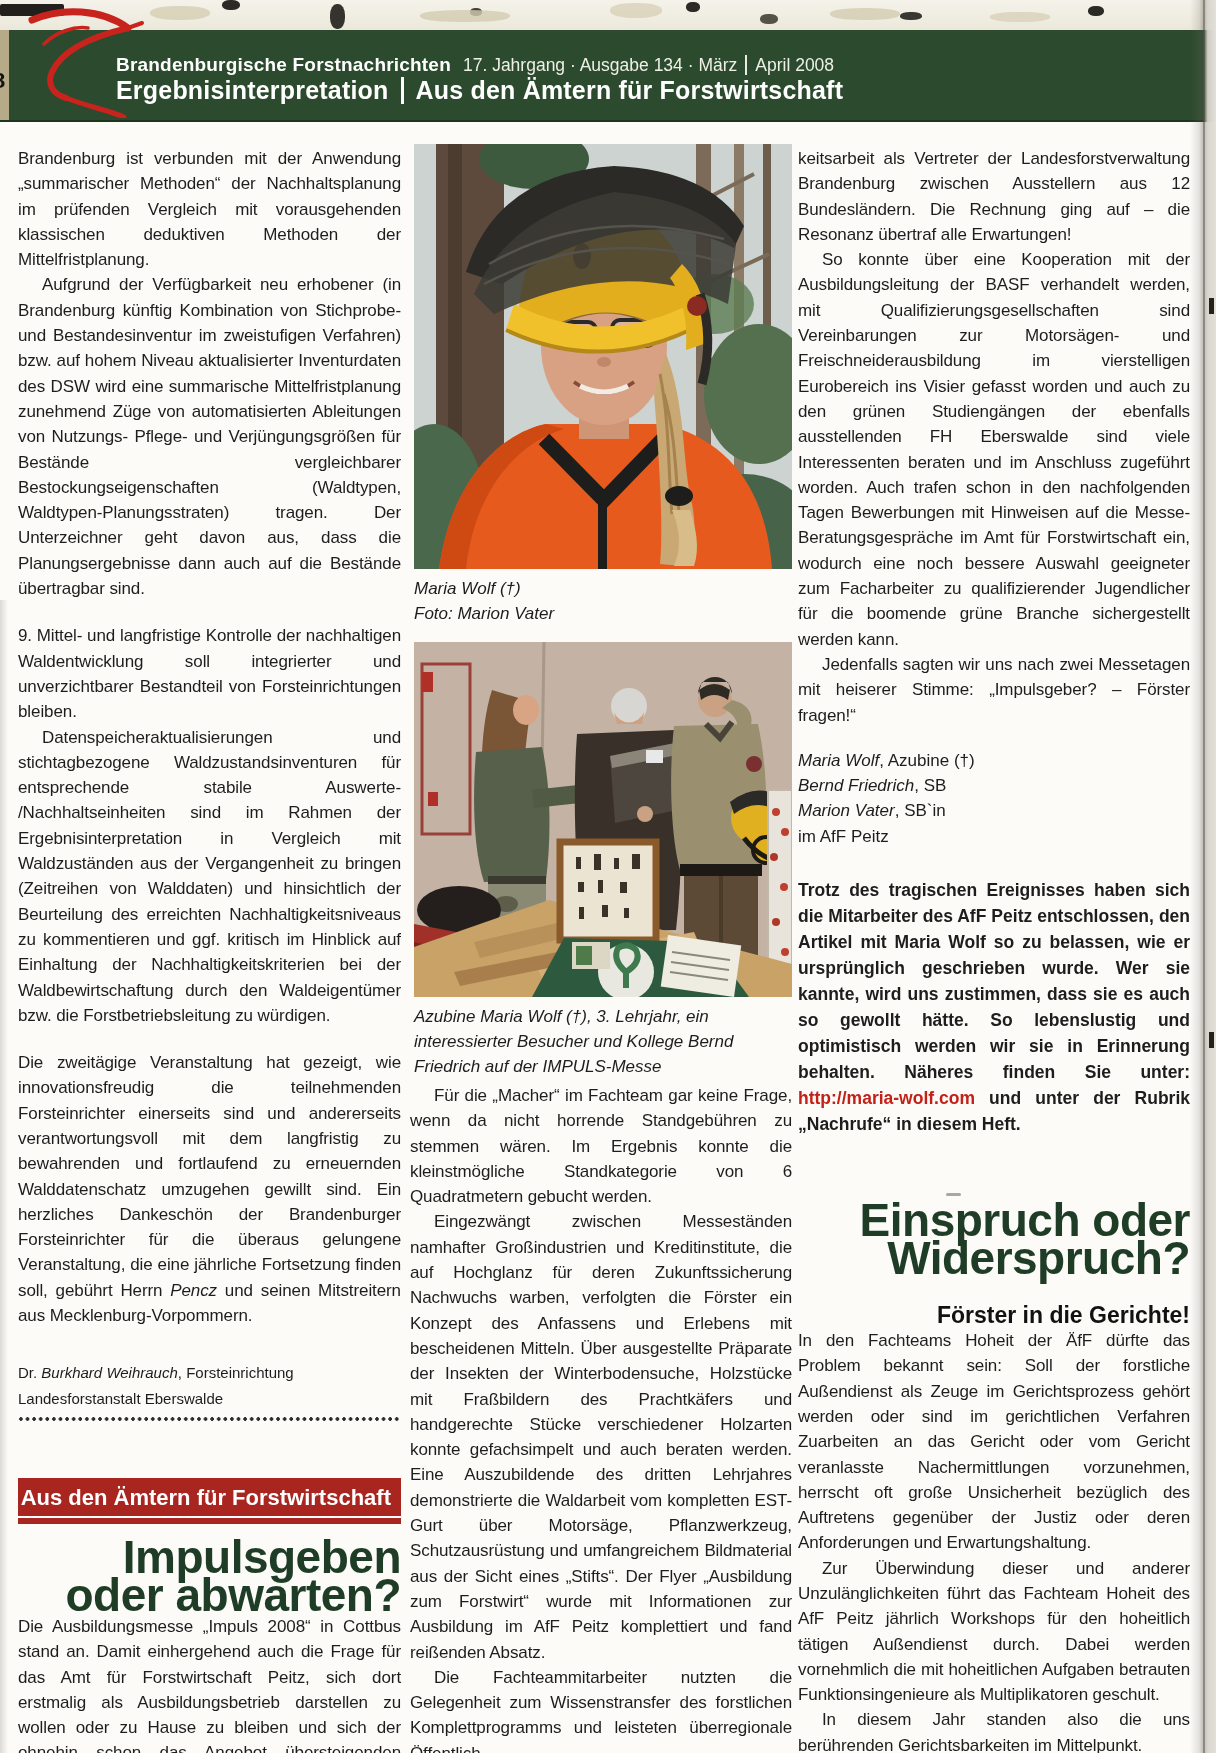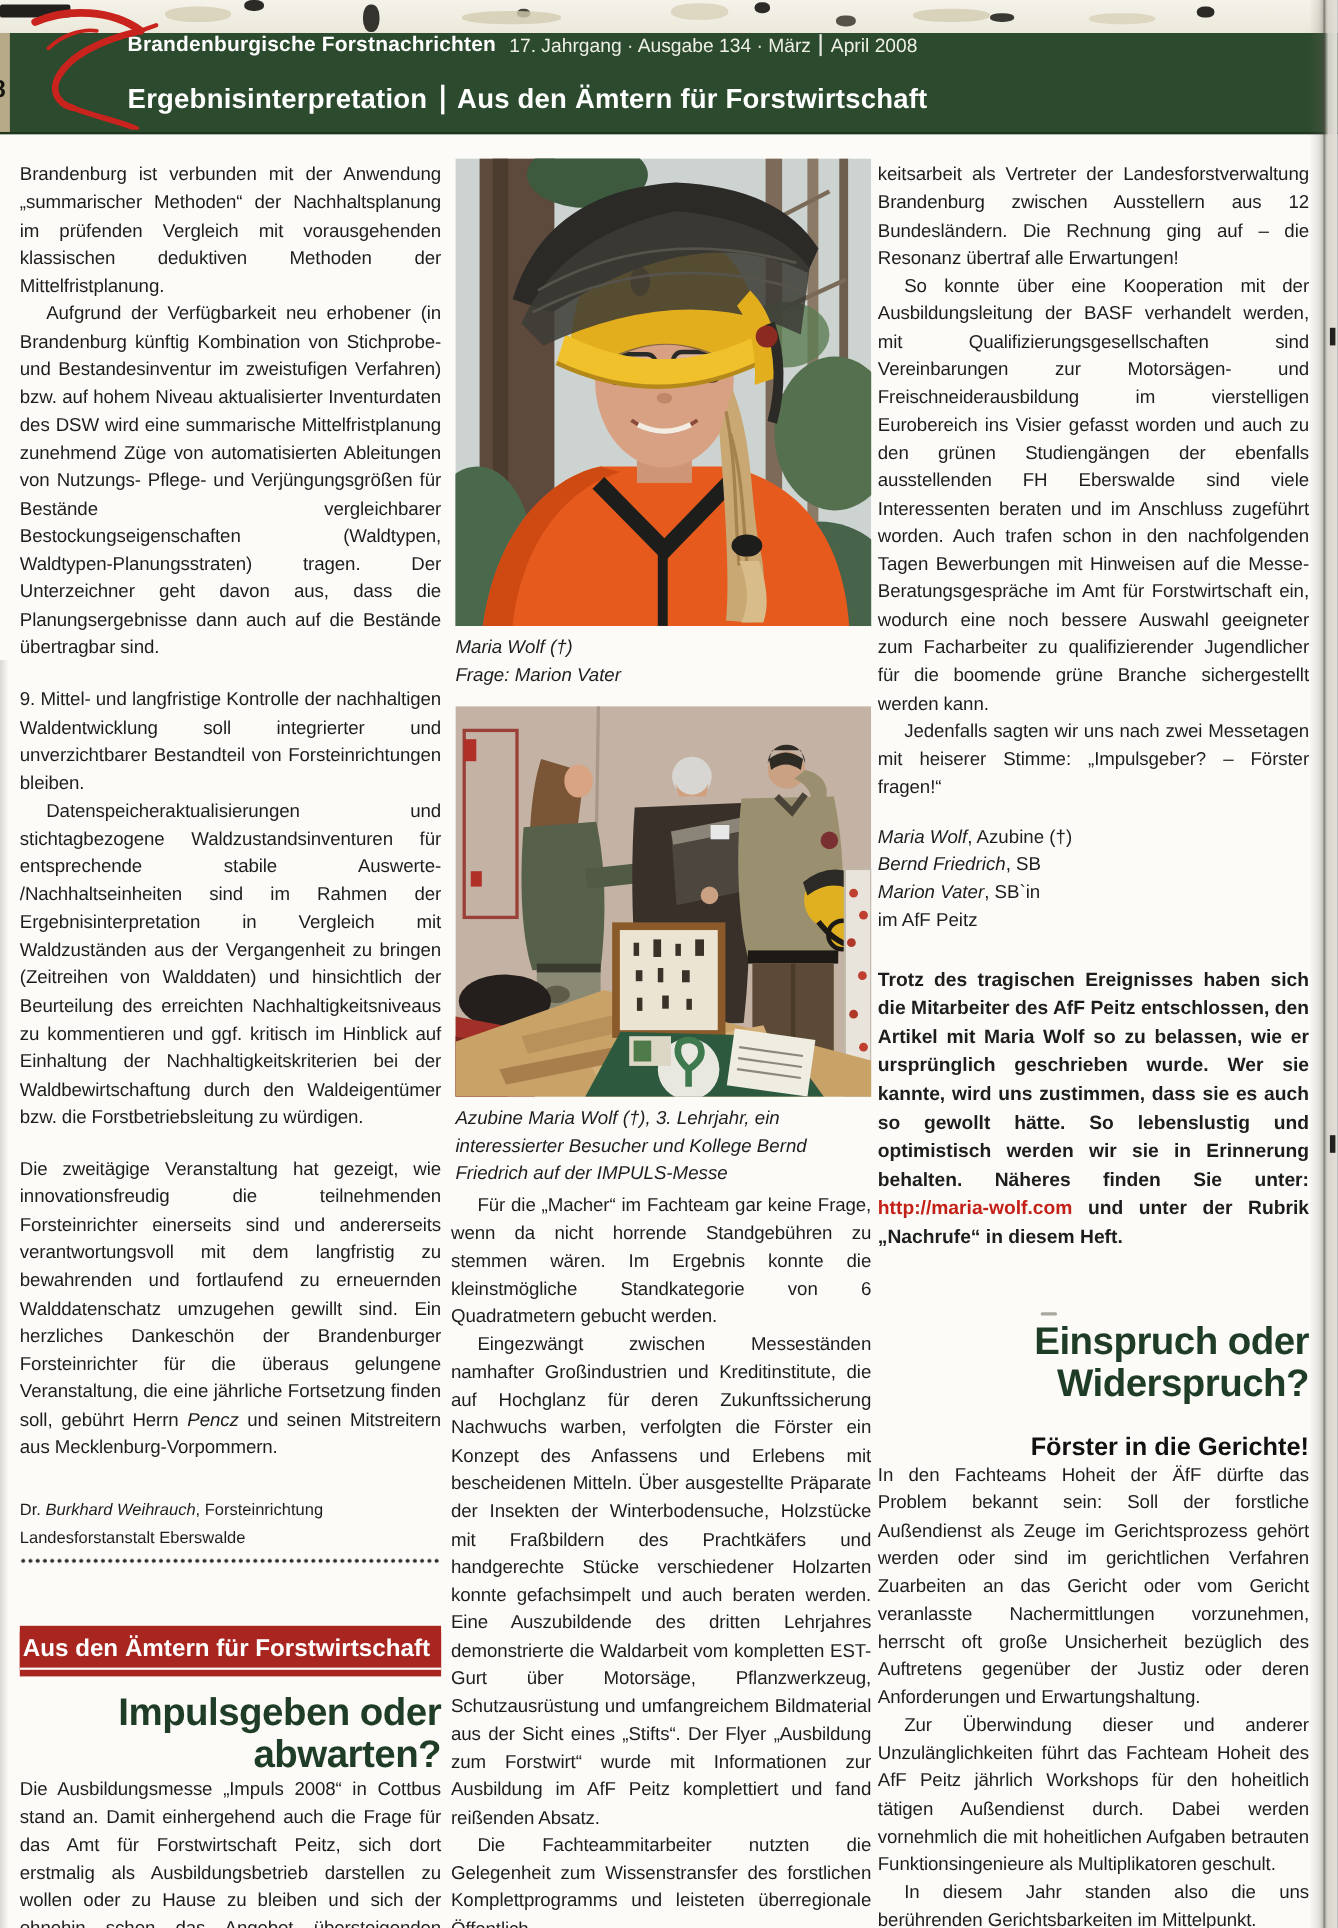--- a/index.html
+++ b/index.html
@@ -8,21 +8,21 @@
   
   .top-strip{position:absolute;top:0;left:0;width:1216px;height:30px;
              background:linear-gradient(#f5f2ea,#ebe8db);}
   .mark{position:absolute;border-radius:45%;}
   
   .masthead{position:absolute;top:30px;left:0;width:1216px;height:90px;background:#2c4a2e;
             border-bottom:2px solid #1e351f;}
   .spine{position:absolute;top:30px;left:0;width:9px;height:90px;background:#b6aa88;}
   .page-num{position:absolute;top:68px;left:-7px;width:16px;overflow:hidden;
             font-size:22px;font-weight:bold;color:#14140f;}
-  .mast-line1{position:absolute;top:0;left:116px;display:flex;align-items:center;color:#fff;white-space:nowrap;}
+  .mast-line1{position:absolute;top:24px;left:116px;display:flex;align-items:center;color:#fff;white-space:nowrap;}
   .journal{font-weight:bold;font-size:19px;letter-spacing:0.2px;}
   .issue{font-size:17.5px;color:#eef0e6;margin-left:12px;}
   .vbar{display:inline-block;width:2px;height:20px;background:#e9ece0;margin:0 8px;}
   .mast-line2{position:absolute;top:46px;left:116px;display:flex;align-items:center;color:#fff;
               font-weight:bold;font-size:25px;white-space:nowrap;letter-spacing:0.2px;}
   .vbar2{display:inline-block;width:3px;height:27px;background:#fff;margin:0 12px;}
   .bird{position:absolute;top:4px;left:14px;z-index:3;}
   
   .col{position:absolute;}
   .col1{left:18px;top:146px;width:383px;}
@@ -32,21 +32,21 @@
   p.indent{text-indent:24px;}
   p.gapped{margin-top:22px;}
   .byline{margin-top:32px;font-size:15px;line-height:25.3px;}
   .byline em{font-weight:normal;}
   .dots{margin-top:4px;height:9px;width:100%;background-image:radial-gradient(circle at 3px 4px,#2c2c2c 1.6px,transparent 2px);
         background-size:6.6px 9px;background-repeat:repeat-x;}
   .banner{margin-top:54px;background:#a9251f;color:#fff;font-weight:bold;font-size:22px;
           text-align:right;padding:7px 10px 5px 0;border-bottom:2px solid #fff;
           box-shadow:0 6px 0 0 #a9251f;}
   .headline-green{margin:20px 0 0 0;text-align:right;color:#1f3d26;font-weight:bold;
-                  font-size:35px;line-height:38px;letter-spacing:-0.5px;}
+                  font-size:46px;line-height:38px;letter-spacing:-0.5px;}
   .intro-space{margin-top:18px;}
   figure{margin:4px;}
   .photo{display:block;}
   .caption{font-style:italic;font-size:17px;line-height:25px;margin:7px 0 0 0;}
   .photo2wrap{margin-top:16px;}
   .firstmid{margin-top:26px;}
   .sigs{margin-top:20px;font-size:17px;line-height:25.3px;}
   .memorial{margin-top:28px;font-weight:bold;font-size:17.5px;line-height:26px;text-align:justify;}
   .memorial .link{color:#c32017;}
   .subhead{margin:26px 0 0 0;text-align:right;color:#111;font-weight:bold;font-size:23px;line-height:25px;}
@@ -171,21 +171,21 @@
 
         <path d="M 52,128 Q 82,30 200,22 Q 295,26 330,82 L 320,104 Q 220,54 88,140 Z" fill="#2b2a26"></path>
         <path d="M 60,150 Q 95,70 200,48 Q 290,56 322,100 L 314,160 Q 210,110 80,170 Z" fill="#3c3b36" opacity="0.85"></path>
         <path d="M 75,120 Q 180,60 310,95 M 70,140 Q 185,80 315,120" stroke="#55534c" stroke-width="2.5" fill="none"></path>
         <path d="M 268,120 C 288,140 296,170 290,200 L 272,206 C 274,176 268,150 256,134 Z" fill="#e2ae1e"></path>
         <path d="M 286,150 C 296,180 296,210 288,240" stroke="#2b2a26" stroke-width="9" fill="none"></path>
         <circle cx="283" cy="162" r="10" fill="#8a2a20"></circle>
       </svg>
       <figcaption class="caption">
         <div>Maria Wolf (†)</div>
-        <div>Frage: Marion Vater</div>
+        <div>Foto: Marion Vater</div>
       </figcaption>
     </figure>
 
     <figure class="photo2wrap">
       <svg class="photo" width="378" height="355" viewBox="0 0 378 355">
         <rect width="378" height="355" fill="#c4b3a4"></rect>
         <rect x="0" y="0" width="378" height="355" fill="url(#none)"></rect>
         <line x1="130" y1="0" x2="128" y2="130" stroke="#a89888" stroke-width="3"></line>
         <rect x="8" y="22" width="48" height="170" fill="none" stroke="#9a4038" stroke-width="3"></rect>
         <rect x="8" y="30" width="11" height="20" fill="#b03028"></rect>

